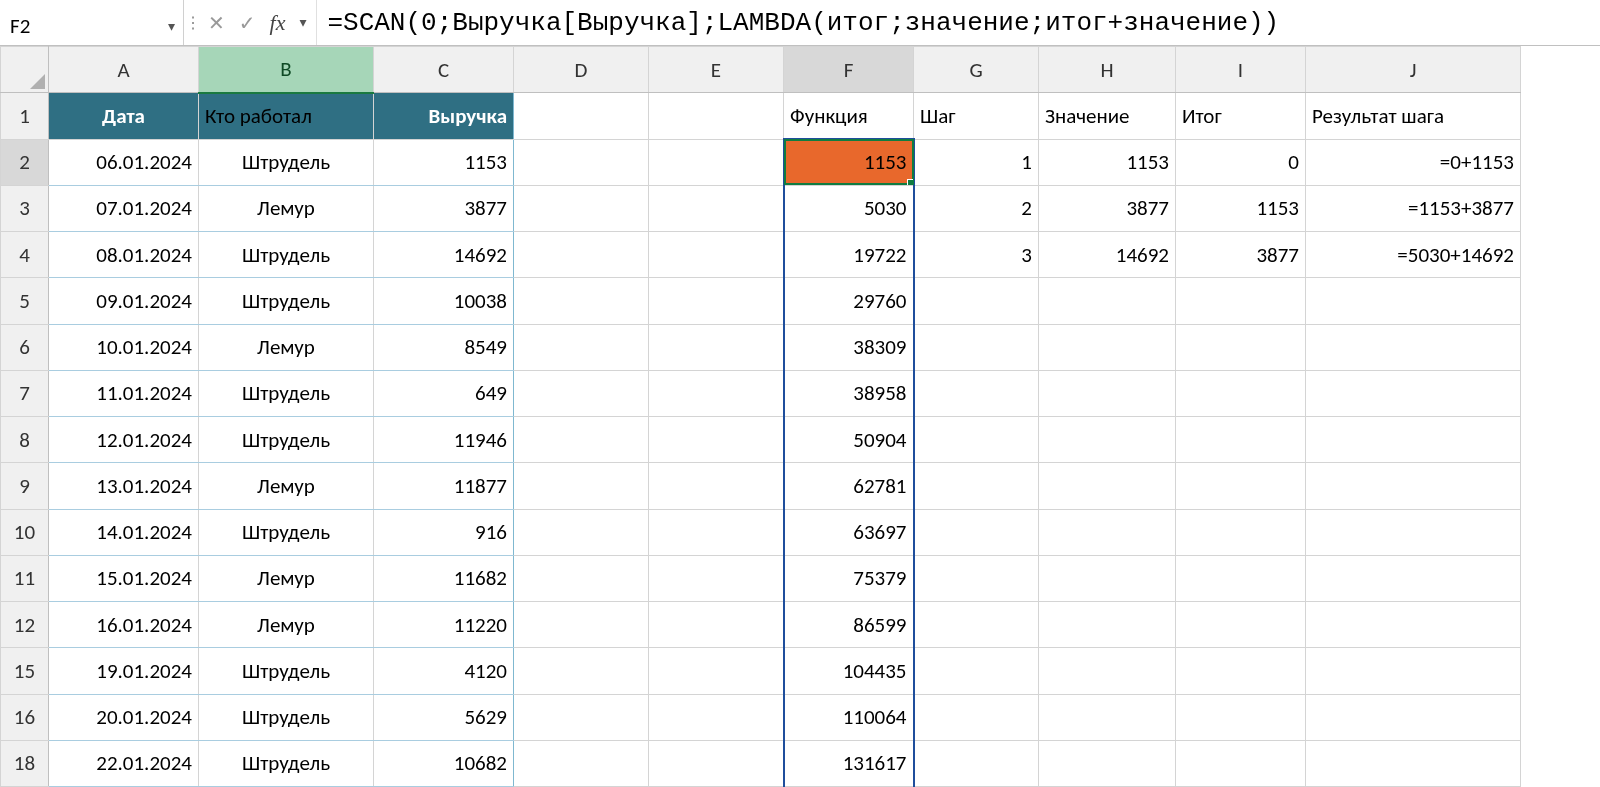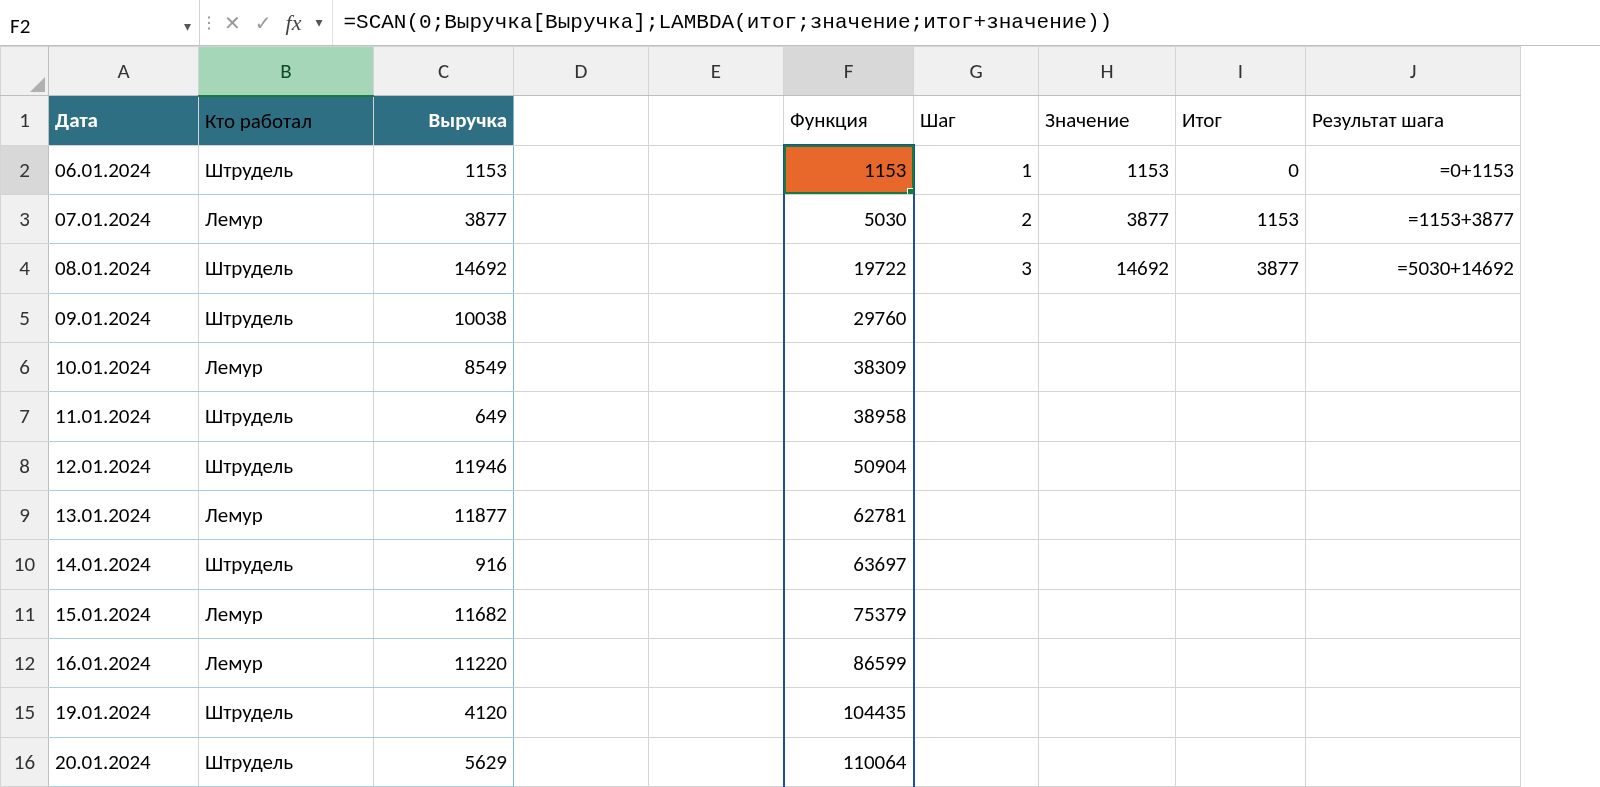--- a/index.html
+++ b/index.html
@@ -16,21 +16,21 @@
     display: flex;
     align-items: center;
     height: 46px;
     border-bottom: 1px solid #c0c0c0;
     background: #fff;
   }
   .name-box {
     display: flex;
     align-items: center;
     justify-content: space-between;
-    width: 200px;
+    width: 184px;
     height: 100%;
     padding: 7px 8px 0 10px;
     border-right: 1px solid #d0d0d0;
     font-size: 21px;
   }
   .name-box input {
     border: none;
     outline: none;
     width: 150px;
     font: inherit;
@@ -47,21 +47,21 @@
     border-right: 1px solid #e0e0e0;
     color: #999;
     font-size: 20px;
   }
   .fb-icons .fx { font-style: italic; font-family: "Times New Roman", serif; color:#444; font-size:22px;}
   .fb-icons span { line-height:1; }
   .formula-input {
     flex: 1;
     padding: 0 10px;
     font-family: Consolas, "Courier New", monospace;
-    font-size: 21px;
+    font-size: 26px;
     height: 100%;
     border: none;
     outline: none;
   }
   .grid-wrap { display: flex; height: calc(100% - 46px); }
   table { border-collapse: collapse; table-layout: fixed; }
   th, td {
     border: 1px solid #d4d4d4;
     height: 37px;
     font-size: 21px;
@@ -89,22 +89,22 @@
     content: "";
     position: absolute;
     right: 3px; bottom: 3px;
     border-style: solid;
     border-width: 0 0 15px 15px;
     border-color: transparent transparent #b0b0b0 transparent;
   }
   .col-B-head { background: #a6d6b8 !important; border-bottom:2px solid #1a7a3f !important; color:#0f4a25;}
   .col-F-head { background: #d8d8d8 !important; }
   .row-2-head { background: #d8d8d8 !important; }
-  td.A { text-align: left; width:150px;}
-  td.B { text-align: left; width:175px;}
+  td.A { text-align: right; width:150px;}
+  td.B { text-align: center; width:175px;}
   td.C { text-align: right; width:140px;}
   td.D, td.E { width:135px; }
   td.F { text-align: right; width:130px;}
   td.G { text-align: right; width:125px;}
   td.H { text-align: right; width:137px;}
   td.I { text-align: right; width:130px;}
   td.J { text-align: right; width:215px;}
   .tbl-border-r { border-right: 1px solid #7fb8d0 !important; }
   .tbl-inner-h { border-bottom: 1px solid #a9cde0 !important; }
   .spill-border-l { border-left: 2px solid #1f4e9c !important; }
@@ -156,21 +156,21 @@
           <th class="col-head" style="width:135px">D</th>
           <th class="col-head" style="width:135px">E</th>
           <th class="col-head col-F-head" style="width:130px">F</th>
           <th class="col-head" style="width:125px">G</th>
           <th class="col-head" style="width:137px">H</th>
           <th class="col-head" style="width:130px">I</th>
           <th class="col-head" style="width:215px">J</th>
         </tr>
         <tr class="r1">
           <th class="row-head">1</th>
-          <td class="A" style="background:#2f6f83;color:#fff;font-weight:bold;text-align:left;margin-top:48px;">Дата</td>
+          <td class="A" style="background:#2f6f83;color:#fff;font-weight:bold;text-align:center;margin-top:48px;">Дата</td>
           <td class="B" style="background:#2f6f83;color:#000000;font-weight:normal;text-align:left;">Кто работал</td>
           <td class="C tbl-border-r" style="background:#2f6f83;color:#fff;font-weight:bold;text-align:right;">Выручка</td>
           <td class="D"></td>
           <td class="E"></td>
           <td class="F">Функция</td>
           <td class="G">Шаг</td>
           <td class="H">Значение</td>
           <td class="I">Итог</td>
           <td class="J">Результат шага</td>
         </tr>
@@ -336,15 +336,28 @@
           <td class="B tbl-inner-h">Штрудель</td>
           <td class="C tbl-inner-h tbl-border-r">5629</td>
           <td class="D"></td>
           <td class="E"></td>
           <td class="F spill-border-l spill-border-r">110064</td>
           <td class="G"></td>
           <td class="H"></td>
           <td class="I"></td>
           <td class="J"></td>
         </tr>
+        <tr>
+          <th class="row-head">18</th>
+          <td class="A tbl-inner-h">22.01.2024</td>
+          <td class="B tbl-inner-h">Штрудель</td>
+          <td class="C tbl-inner-h tbl-border-r">10682</td>
+          <td class="D"></td>
+          <td class="E"></td>
+          <td class="F spill-border-l spill-border-r">131617</td>
+          <td class="G"></td>
+          <td class="H"></td>
+          <td class="I"></td>
+          <td class="J"></td>
+        </tr>
       </tbody>
     </table>
 </div>
 
 </body></html>

